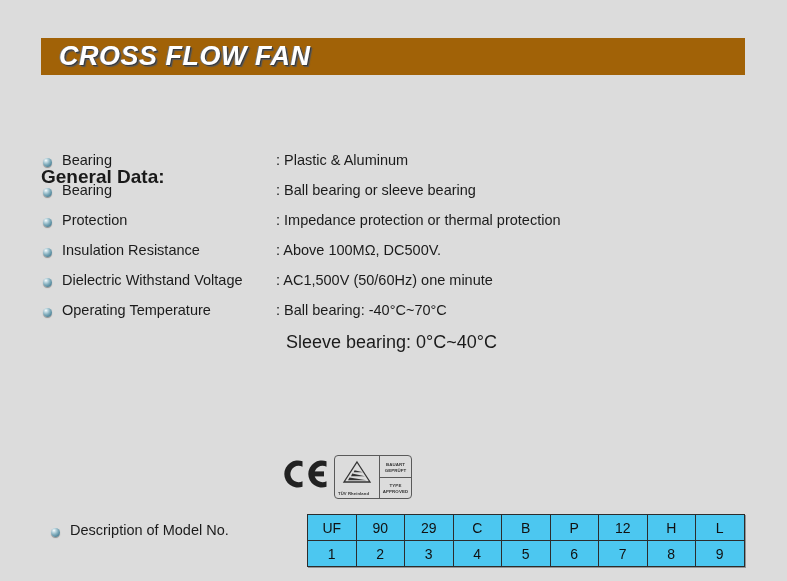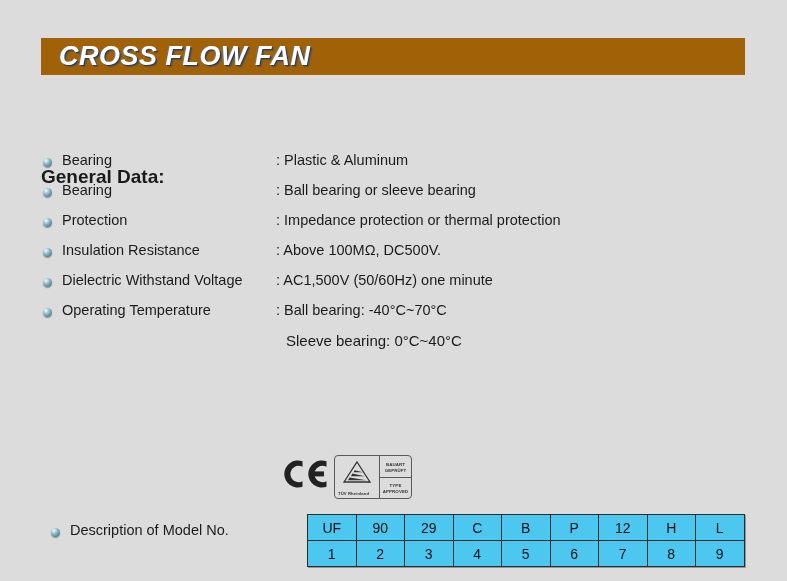--- a/index.html
+++ b/index.html
@@ -86,21 +86,21 @@
     left: 235px;
     top: 0;
     font-size: 14.5px;
     color: #1b1b1b;
     white-space: nowrap;
   }
   .spec-value-cont {
     position: absolute;
     left: 245px;
     top: 0;
-    font-size: 15px;
+    font-size: 18px;
     color: #1b1b1b;
     white-space: nowrap;
   }
 
   
   #cert-marks {
     position: absolute;
     left: 281px;
     top: 455px;
     height: 46px;

